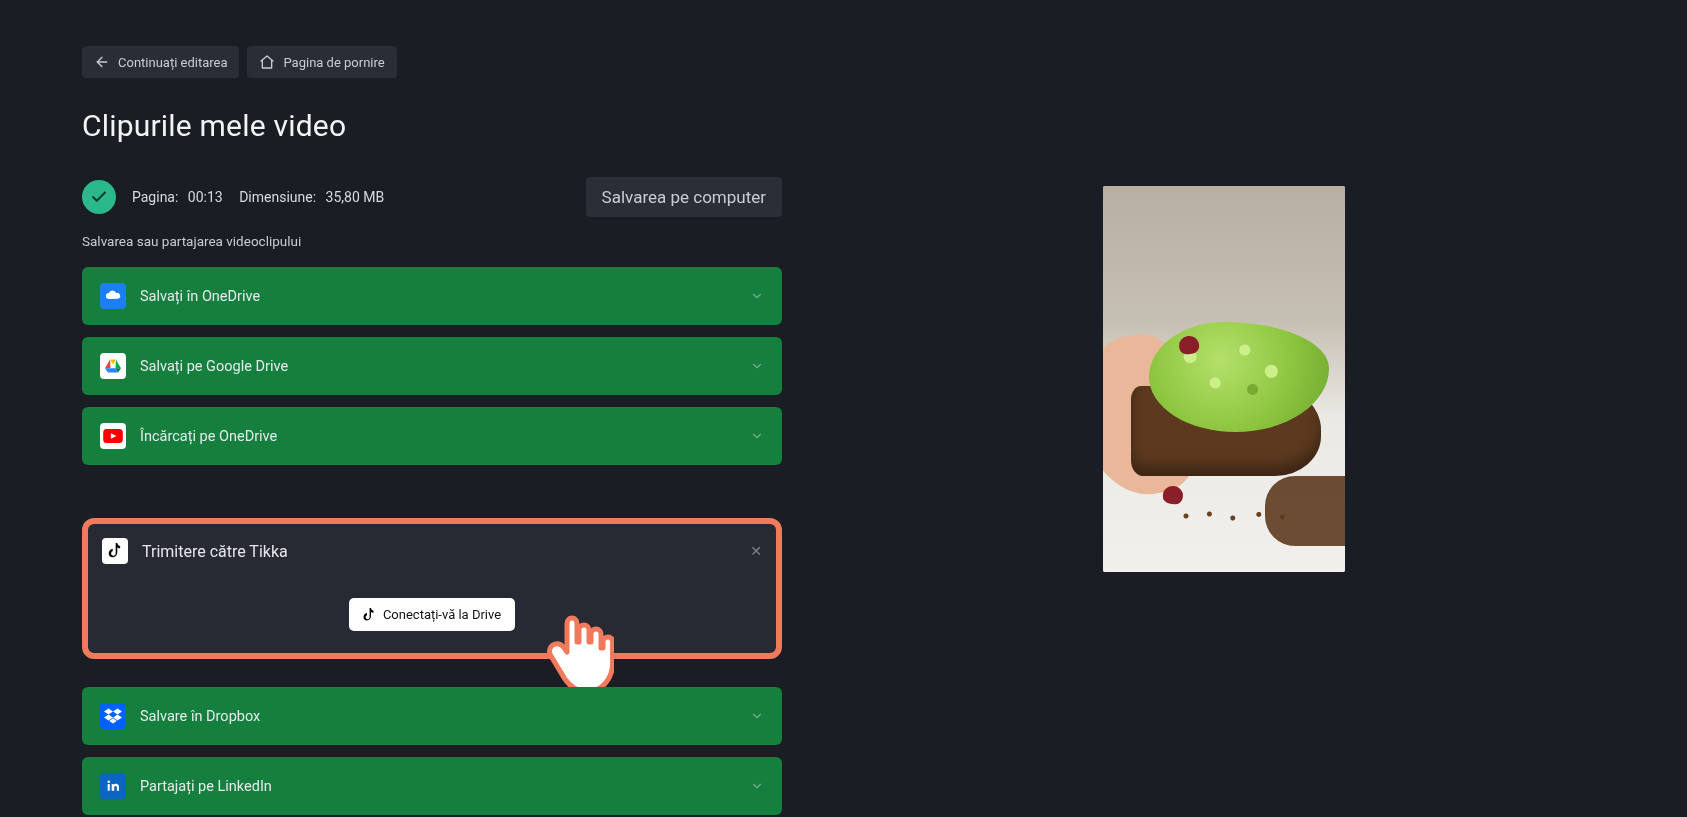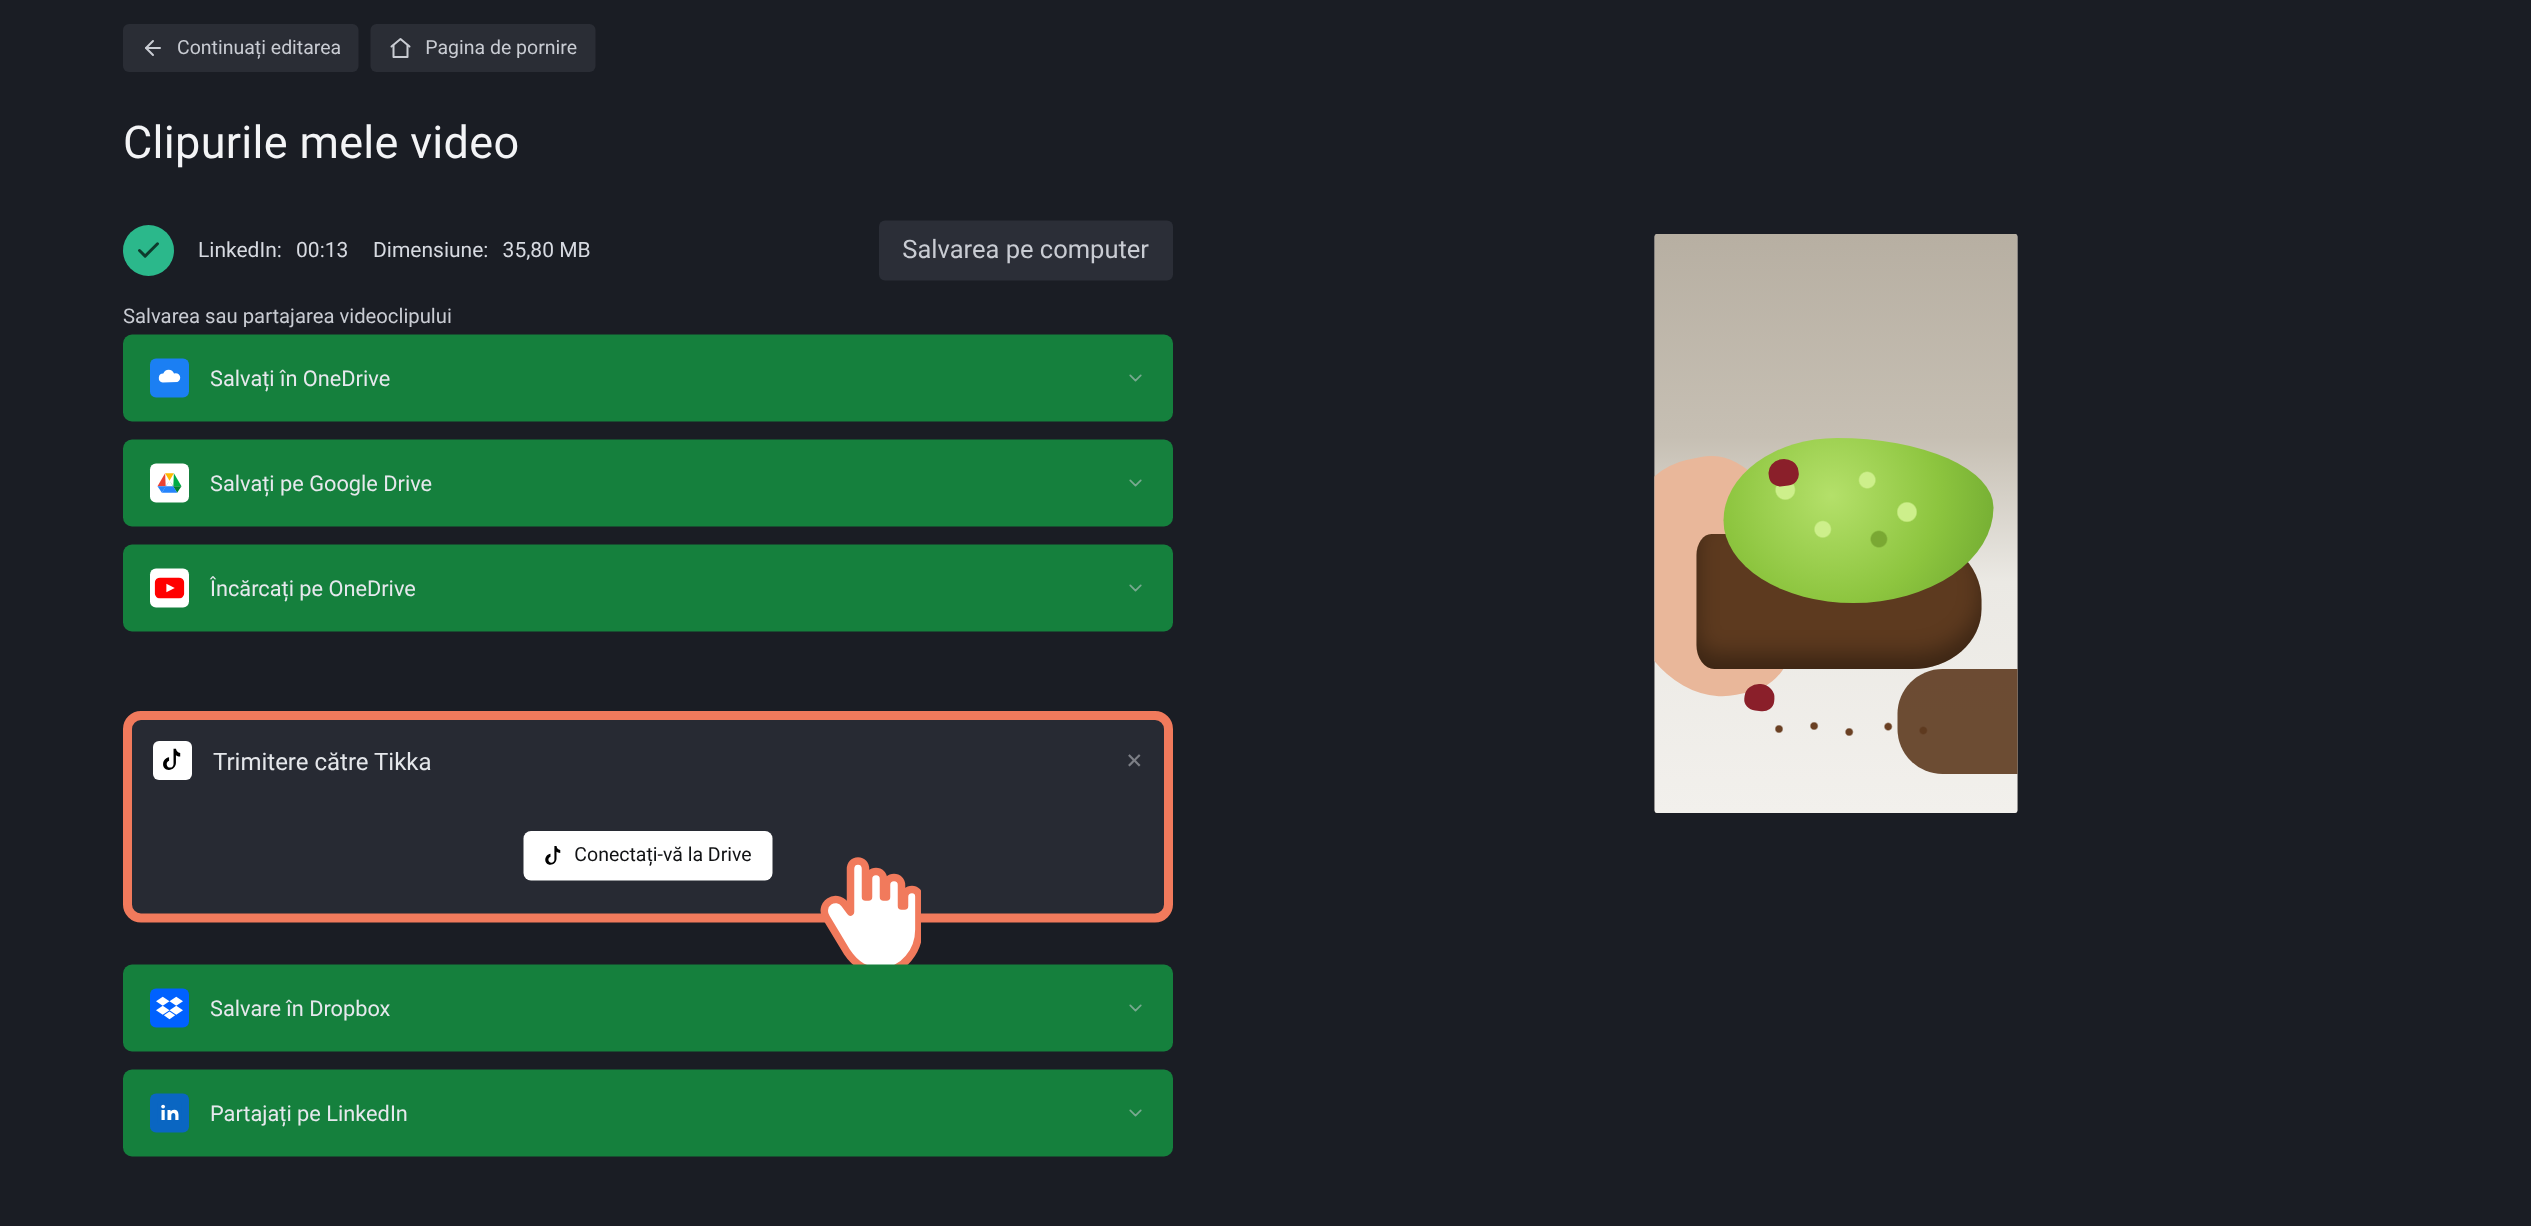--- a/index.html
+++ b/index.html
@@ -8,20 +8,21 @@
     height: 817px;
     background: #1a1d24;
     font-family: -apple-system, BlinkMacSystemFont, "Segoe UI", Roboto, Helvetica, Arial, sans-serif;
     color: #e5e7eb;
     overflow: hidden;
   }
   .topbar {
     display: flex;
     gap: 8px;
     padding: 16px 0 0 82px;
+    margin-top: 30px;
   }
   .top-btn {
     background: #2a2d35;
     border-radius: 4px;
     padding: 8px 12px;
     display: inline-flex;
     align-items: center;
     gap: 8px;
     font-size: 13px;
     color: #c9ccd3;
@@ -70,21 +71,21 @@
     background: #2b2e37;
     border-radius: 4px;
     padding: 10px 16px;
     font-size: 17px;
     color: #c9ccd3;
     cursor: pointer;
   }
   .subhead {
     font-size: 13.5px;
     color: #c9ccd3;
-    margin-bottom: 4px;
+    margin-bottom: 18px;
   }
   .option {
     background: #15803d;
     border-radius: 6px;
     padding: 16px 18px;
     display: flex;
     align-items: center;
     gap: 14px;
     margin-bottom: 12px;
     cursor: pointer;
@@ -267,21 +268,21 @@
   <div class="left">
     <h1 class="page-title">Clipurile mele video</h1>
 
     <div class="detail-row">
       <div class="check-badge">
         <svg width="18" height="18" viewBox="0 0 24 24" fill="none" stroke="#0e3a2c" stroke-width="2.6" stroke-linecap="round" stroke-linejoin="round">
             <polyline points="20 6 9 17 4 12"></polyline>
           </svg>
       </div>
       <div class="detail-text">
-        <span>LinkedIn:</span>
+        <span>Pagina:</span>
         <span>00:13</span>
         &nbsp;
         <span>Dimensiune:</span>
         <span>35,80 MB</span>
       </div>
       <div class="save-computer-btn">Salvarea pe computer</div>
     </div>
 
     <div class="subhead">Salvarea sau partajarea videoclipului</div>
 

